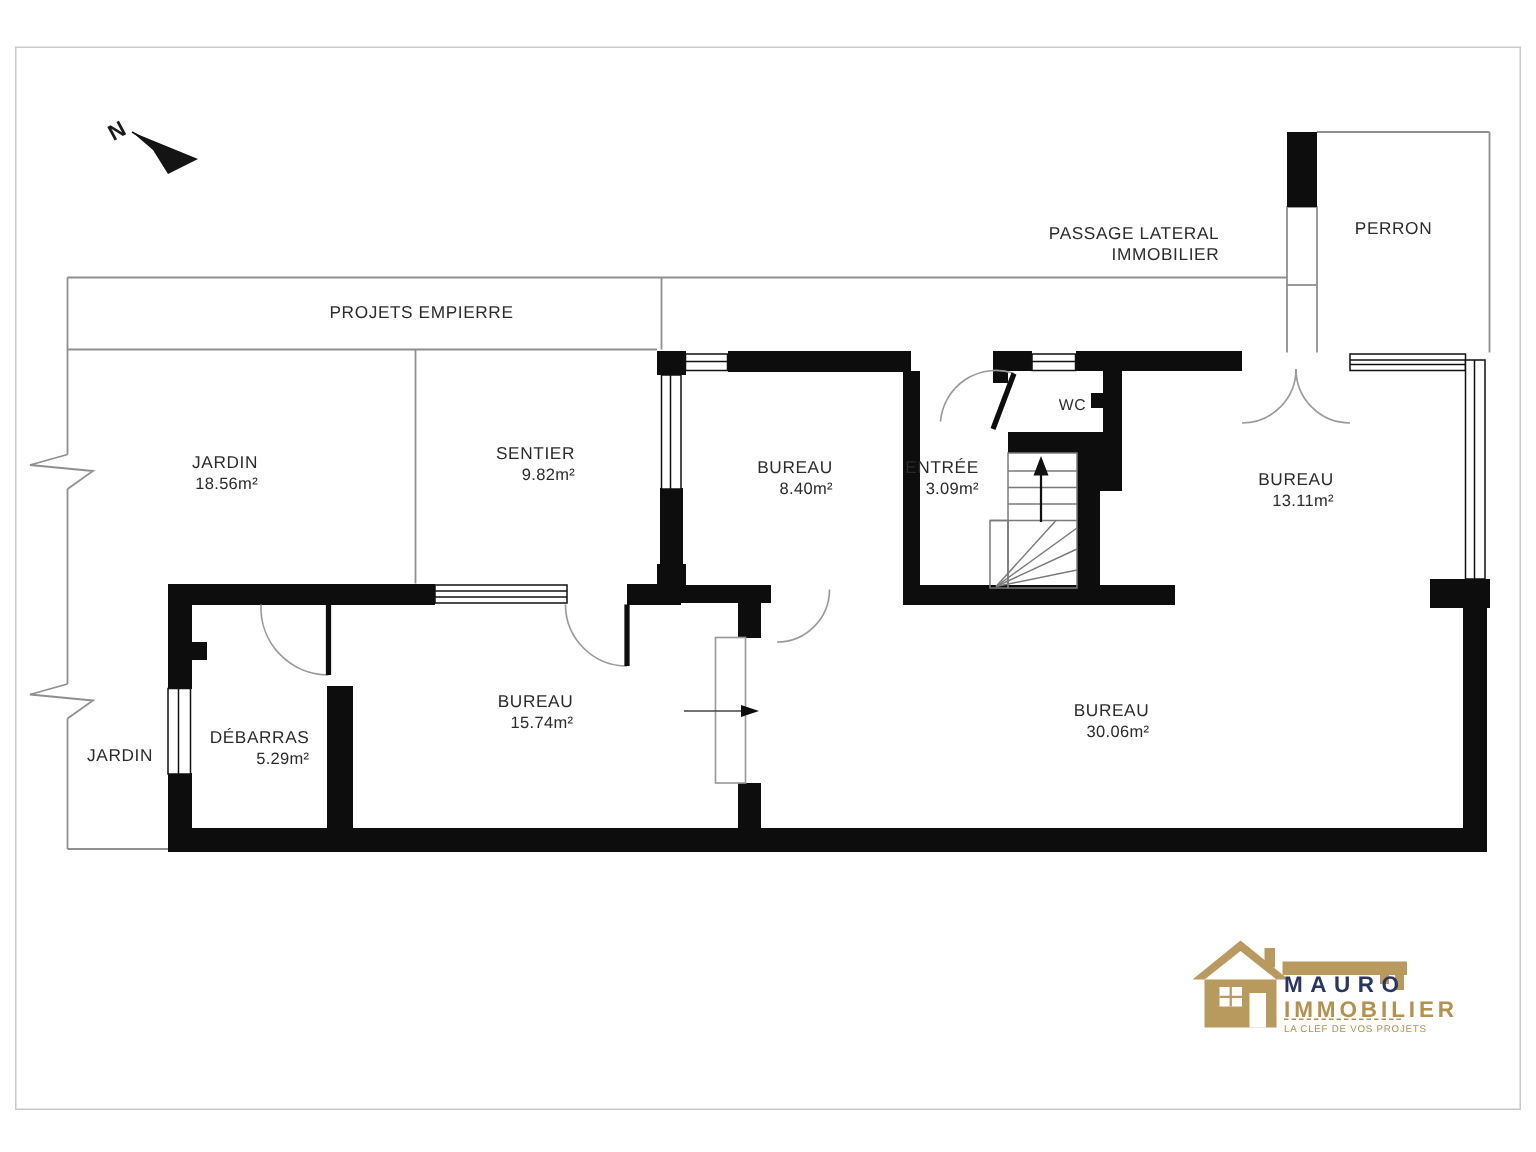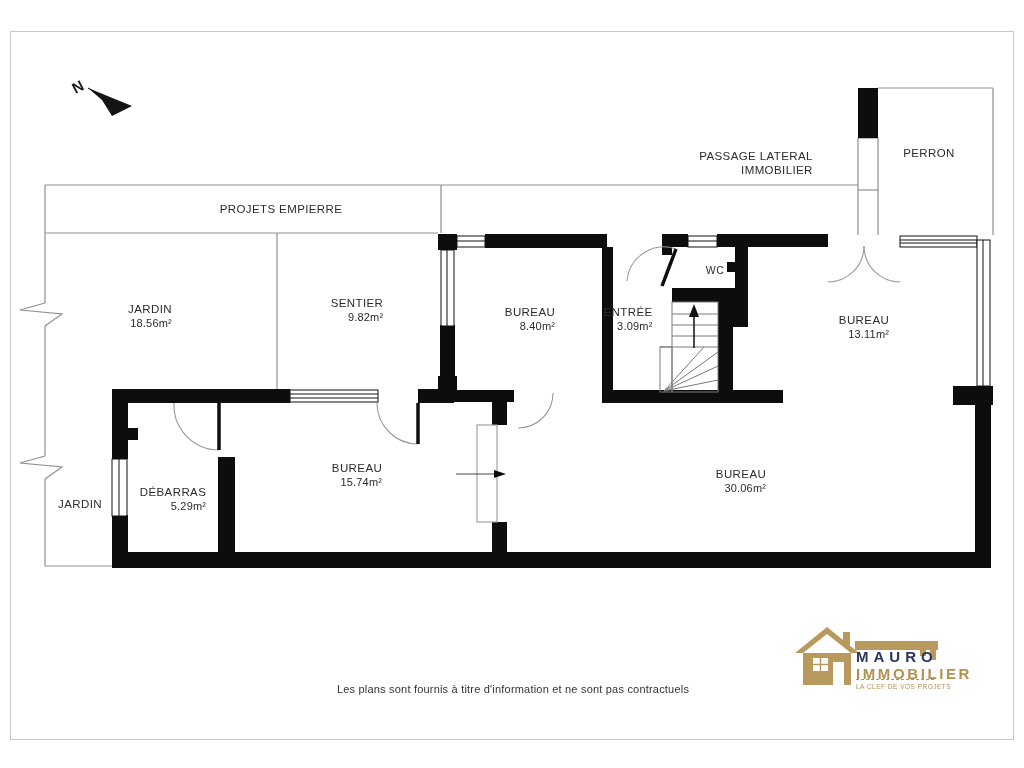--- a/index.html
+++ b/index.html
@@ -218,21 +218,20 @@
   <div class="lbl" style="left:357px;top:461px">
     <div>BUREAU</div>
     <div class="area">15.74m²</div>
   </div>
 
   <div class="lbl" style="left:741px;top:467px">
     <div>BUREAU</div>
     <div class="area">30.06m²</div>
   </div>
 
-  <div class="disclaimer">Les plans sont fournis à titre d'information et ne sont pas contractuels</div>
 
   <div class="logo">
     <svg width="160" height="70" viewBox="0 0 160 70">
       <g fill="#b89a5e" stroke="none">
         <path d="M2,33 L34,7 L66,33 L58,33 L34,14 L10,33 Z"></path>
         <rect x="50" y="12" width="7" height="13"></rect>
         <rect x="10" y="33" width="48" height="32"></rect>
         <rect x="62" y="21" width="83" height="9"></rect>
         <rect x="127" y="30" width="6" height="6"></rect>
         <rect x="137" y="30" width="6" height="10"></rect>

